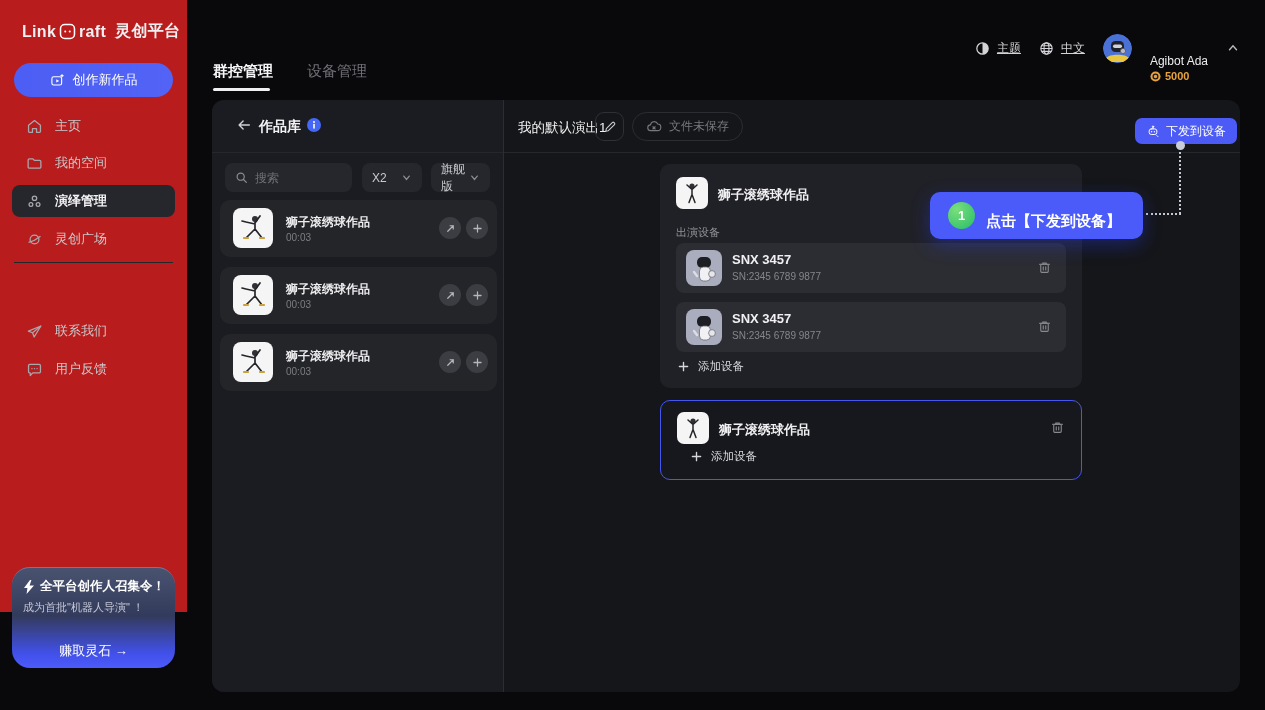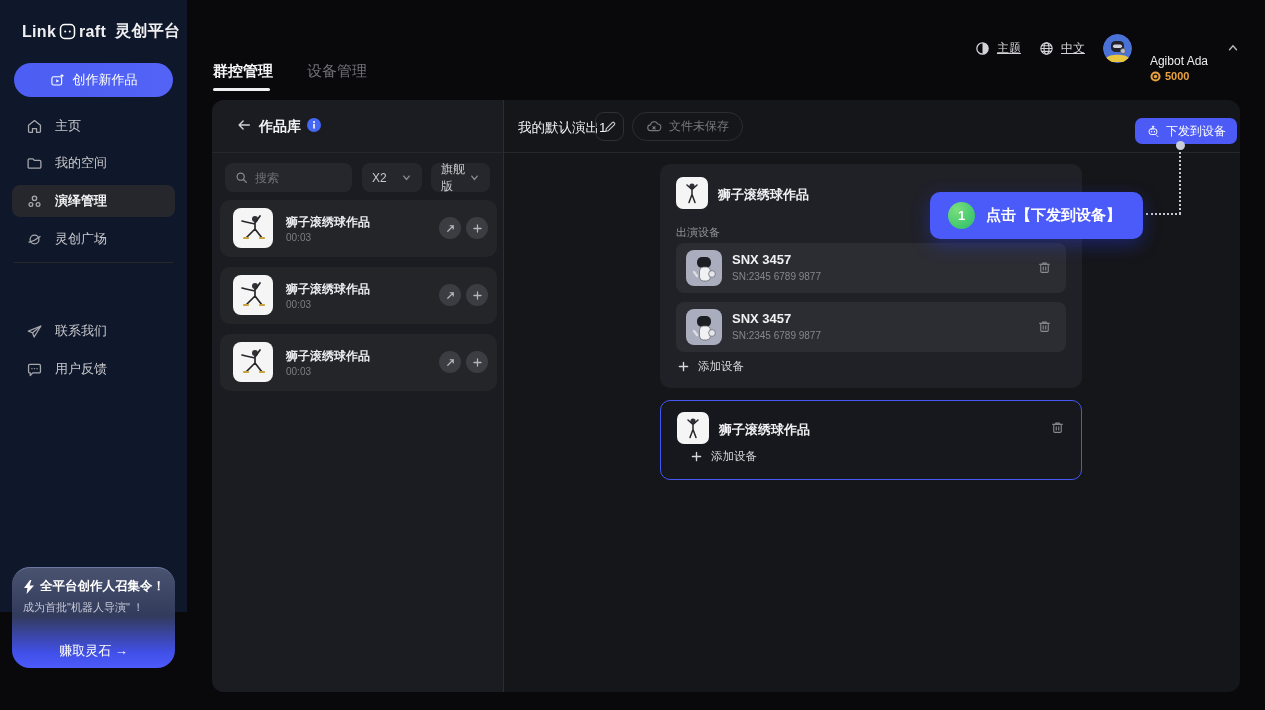--- a/index.html
+++ b/index.html
@@ -2,21 +2,21 @@
 <html><head>
 <meta charset="utf-8">
 <style>
   * { margin:0; padding:0; box-sizing:border-box; }
   html,body { width:1265px; height:710px; background:#09090b; overflow:hidden;
     font-family:"Liberation Sans", sans-serif; color:#f0f0f2; }
   .app { position:relative; width:1265px; height:710px; background:#09090b; }
   svg { display:block; }
 
   
-  .sidebar { position:absolute; left:0; top:0; width:187px; height:612px; background:#0f172a; }
+  .sidebar { position:absolute; left:0; top:0; width:187px; height:612px; background:#b91c1c; }
   .logo { position:absolute; left:22px; top:21px; display:flex; align-items:center; gap:2px;
     font-size:16px; font-weight:bold; letter-spacing:.3px; }
   .logo .face { margin:0 1px; }
   .logo .suffix { margin-left:7px; }
   .create-btn { position:absolute; left:14px; top:63px; width:159px; height:34px; border-radius:17px;
     background:linear-gradient(90deg,#4c5ef3,#5263f6); display:flex; align-items:center; justify-content:center;
     gap:8px; font-size:13px; color:#fff; cursor:pointer; }
   .nav-item { position:absolute; left:12px; width:163px; height:32px; border-radius:8px;
     display:flex; align-items:center; gap:12px; padding-left:14px; font-size:13px; color:#c9cacd; cursor:pointer; }
   .nav-item .ni-icon { color:#a7a8ad; }
@@ -114,21 +114,21 @@
     background:#c9cdd8; }
   .connector-v { position:absolute; left:967px; top:52px; height:62px; width:0;
     border-left:2px dotted #c4c8d3; }
   .connector-h { position:absolute; left:934px; top:113px; width:35px; height:0;
     border-top:2px dotted #c4c8d3; }
   .tooltip { position:absolute; left:718px; top:92px; width:213px; height:47px; border-radius:10px;
     background:#4b5bfa; box-shadow:0 6px 18px rgba(40,60,250,.35); z-index:5; }
   .tooltip-step { position:absolute; left:18px; top:10px; width:27px; height:27px; border-radius:50%;
     background:radial-gradient(circle at 32% 28%, #7ade7c, #27bd68); display:flex; align-items:center;
     justify-content:center; font-size:13px; font-weight:bold; color:#fff; }
-  .tooltip-text { position:absolute; left:56px; top:0; height:47px; display:flex; align-items:center;
+  .tooltip-text { position:absolute; left:56px; top:6px; height:47px; display:flex; align-items:center;
     font-size:15px; font-weight:bold; color:#fff; white-space:nowrap; }
 </style>
 </head>
 <body>
 
 <div class="app">
 
   <div class="sidebar">
     <div class="logo">
       <span>Link</span>

